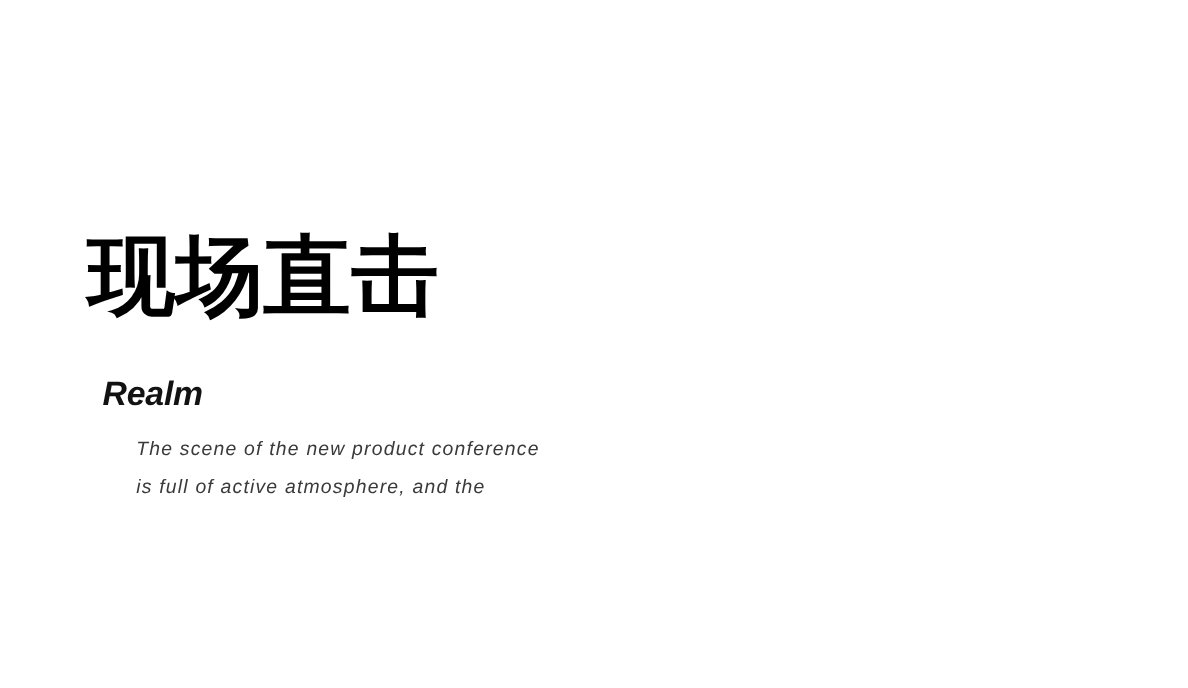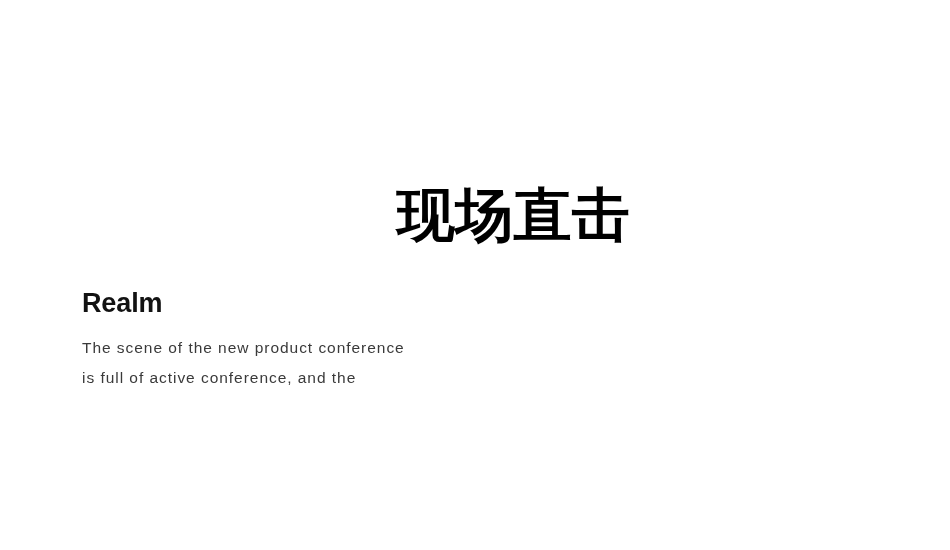--- a/index.html
+++ b/index.html
@@ -30,34 +30,34 @@
     position: absolute;
     left: 70px;
     top: 186px;
     width: 560px;
   }
 
   
   .headline {
     margin: 0;
     font-family: "Liberation Sans", "DejaVu Sans", sans-serif;
-    font-size: 58px;
+    font-size: 70px;
     font-weight: 700;
     line-height: 1.0;
     color: #000000;
     letter-spacing: 0.005em;
     white-space: nowrap;
-    text-align: right;
     -webkit-font-smoothing: antialiased;
   }
 
   
   .text-block {
     margin-top: 46px;
     padding-left: 12px;
+    font-style: italic;
   }
 
   .subheading {
     margin: 0;
     font-family: "Liberation Sans", "DejaVu Sans", sans-serif;
     font-size: 27px;
     font-weight: 700;
     line-height: 1.0;
     color: #121212;
     letter-spacing: -0.005em;
@@ -72,35 +72,36 @@
     font-size: 15.5px;
     font-weight: 400;
     line-height: 29.5px;
     color: #3a3a3a;
     letter-spacing: 0.062em;
   }
 
   .body-line {
     display: block;
     white-space: nowrap;
+    margin-left: 27px;
   }
 </style>
 </head>
 <body>
 
 <div class="slide">
 
   <div class="content-block">
 
     <h1 class="headline">现场直击</h1>
 
     <div class="text-block">
 
       <h2 class="subheading">Realm</h2>
 
       <p class="body-copy">
         <span class="body-line">The scene of the new product conference</span>
-        <span class="body-line">is full of active conference, and the</span>
+        <span class="body-line">is full of active atmosphere, and the</span>
       </p>
 
     </div>
   </div>
 </div>
 
 </body></html>

